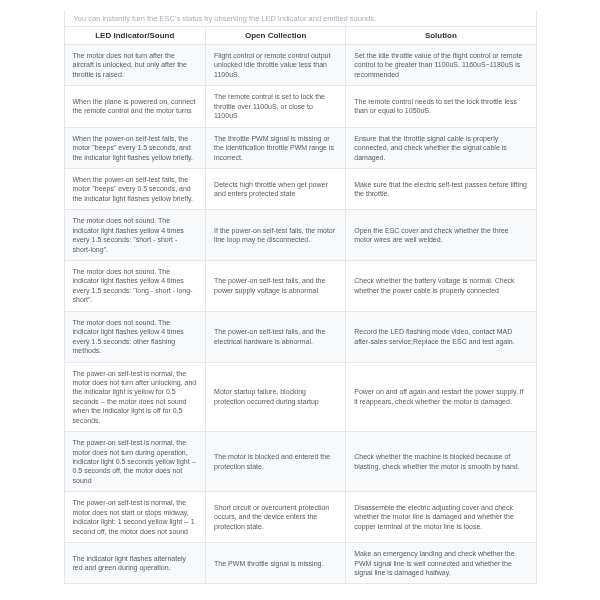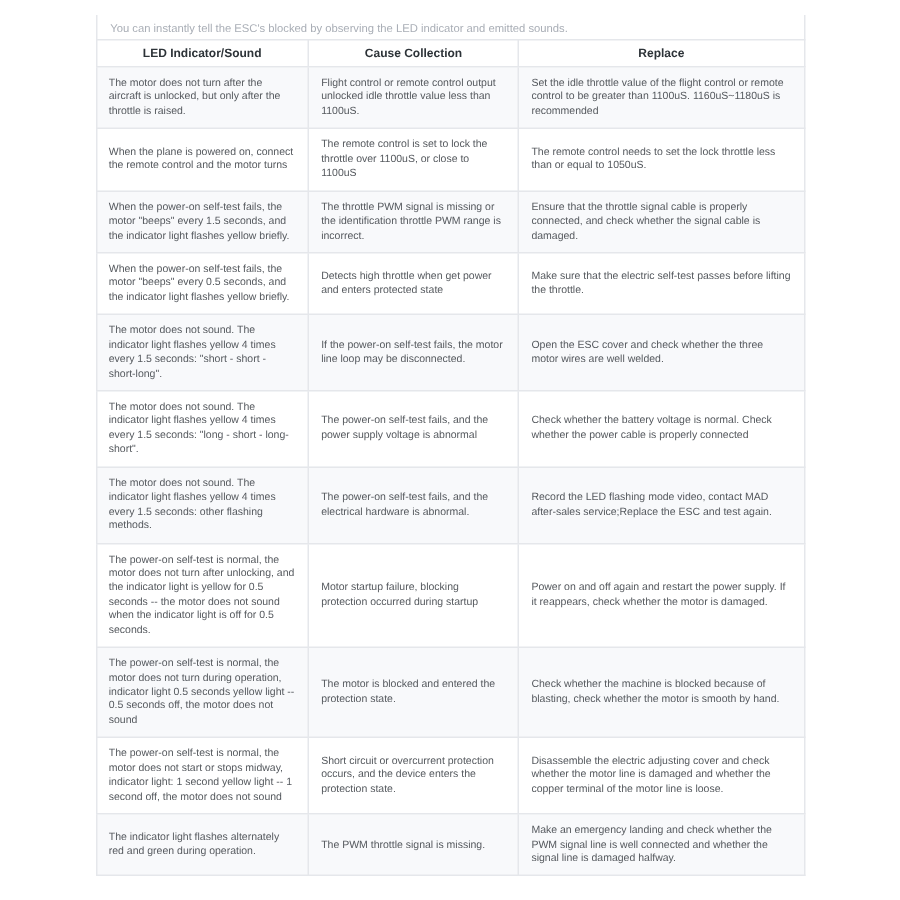--- a/index.html
+++ b/index.html
@@ -53,32 +53,32 @@
     vertical-align:middle;
     text-align:left;
     background:#fff;
   }
   tbody tr:nth-child(odd) td{background:var(--row-alt-bg);}
 </style>
 </head>
 <body>
 
 <div class="panel">
-  <div class="panel-subtitle">You can instantly tell the ESC's blocked by observing the LED indicator and emitted sounds.</div>
+  <div class="panel-subtitle">You can instantly turn the ESC's status by observing the LED indicator and emitted sounds.</div>
   <table>
     <colgroup>
       <col class="c1">
         <col class="c2">
         <col class="c3">
     </colgroup>
     <thead>
       <tr>
         <th>LED Indicator/Sound</th>
-        <th>Cause Collection</th>
-        <th>Replace</th>
+        <th>Open Collection</th>
+        <th>Solution</th>
       </tr>
     </thead>
     <tbody id="table-body">
   <tr>
     <td>The motor does not turn after the aircraft is unlocked, but only after the throttle is raised.</td>
     <td>Flight control or remote control output unlocked idle throttle value less than 1100uS.</td>
     <td>Set the idle throttle value of the flight control or remote control to be greater than 1100uS. 1160uS~1180uS is recommended</td>
   </tr>
 
   <tr>

